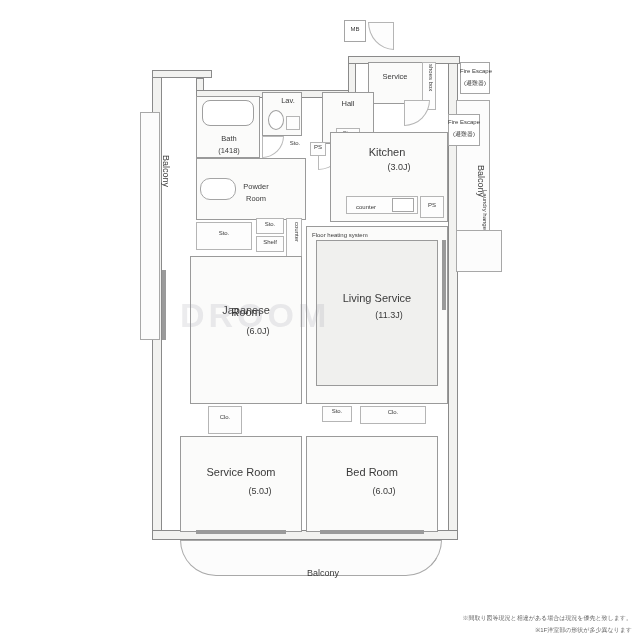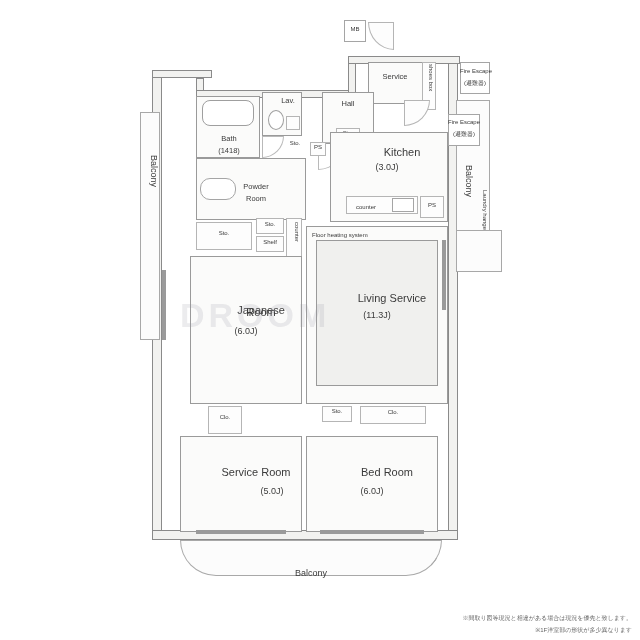--- a/index.html
+++ b/index.html
@@ -3,22 +3,22 @@
 <meta charset="utf-8">
 <style>
   html,body{margin:0;padding:0;background:#ffffff;}
   body{width:640px;height:640px;font-family:"Liberation Sans",sans-serif;color:#333;}
   #plan{position:relative;width:640px;height:640px;overflow:hidden;background:#fff;}
   .abs{position:absolute;box-sizing:border-box;}
   .wall{background:#f2f2f0;border:1px solid #8a8a8a;}
   .room{background:#fbfbfa;border:1px solid #9a9a9a;}
   .thin{border:1px solid #b5b5b5;background:#fdfdfd;}
   .lbl{position:absolute;text-align:center;color:#3a3a3a;line-height:1.25;white-space:nowrap;}
-  .lbl.big{font-size:11px;padding-left:15px;}
-  .lbl.mid{font-size:9px;}
+  .lbl.big{font-size:11px;}
+  .lbl.mid{font-size:9px;padding-left:12px;}
   .lbl.sm{font-size:7.5px;}
   .lbl.xs{font-size:6px;}
   .vert{writing-mode:vertical-rl;text-orientation:mixed;}
   .balcony{background:#fcfcfc;border:1px solid #a8a8a8;}
   .floorheat{background:#f0f0ee;border:1px solid #9a9a9a;}
   .door{border:1px solid #b9b9b9;border-radius:0 0 100% 0;background:transparent;}
   .watermark{position:absolute;left:180px;top:296px;font-size:34px;letter-spacing:4px;
      color:rgba(150,150,160,.18);font-weight:bold;}
   .note{position:absolute;right:8px;font-size:6px;color:#666;text-align:right;}
   .sq{border:1px solid #a5a5a5;background:#fff;}
@@ -131,21 +131,21 @@
   <div class="lbl xs" style="left:208px;top:414px;width:34px;">Clo.</div>
 
   <div class="abs thin" style="left:322px;top:406px;width:30px;height:16px;"></div>
   <div class="lbl xs" style="left:322px;top:408px;width:30px;">Sto.</div>
 
   <div class="abs thin" style="left:360px;top:406px;width:66px;height:18px;"></div>
   <div class="lbl xs" style="left:360px;top:409px;width:66px;">Clo.</div>
 
   <div class="abs room" style="left:180px;top:436px;width:122px;height:96px;"></div>
   <div class="lbl big" style="left:180px;top:466px;width:122px;">Service Room</div>
-  <div class="lbl mid" style="left:180px;top:486px;width:136px;margin-left:24px;">(5.0J)</div>
+  <div class="lbl mid" style="left:180px;top:486px;width:136px;">(5.0J)</div>
 
   <div class="abs room" style="left:306px;top:436px;width:132px;height:96px;"></div>
   <div class="lbl big" style="left:306px;top:466px;width:132px;">Bed Room</div>
   <div class="lbl mid" style="left:306px;top:486px;width:132px;">(6.0J)</div>
 
   <div class="abs balcony" style="left:180px;top:540px;width:262px;height:36px;border-radius:0 0 40px 40px;"></div>
   <div class="lbl mid" style="left:180px;top:568px;width:262px;">Balcony</div>
 
   <div class="abs tick" style="left:162px;top:270px;width:4px;height:70px;"></div>
   <div class="abs tick" style="left:442px;top:240px;width:4px;height:70px;"></div>

